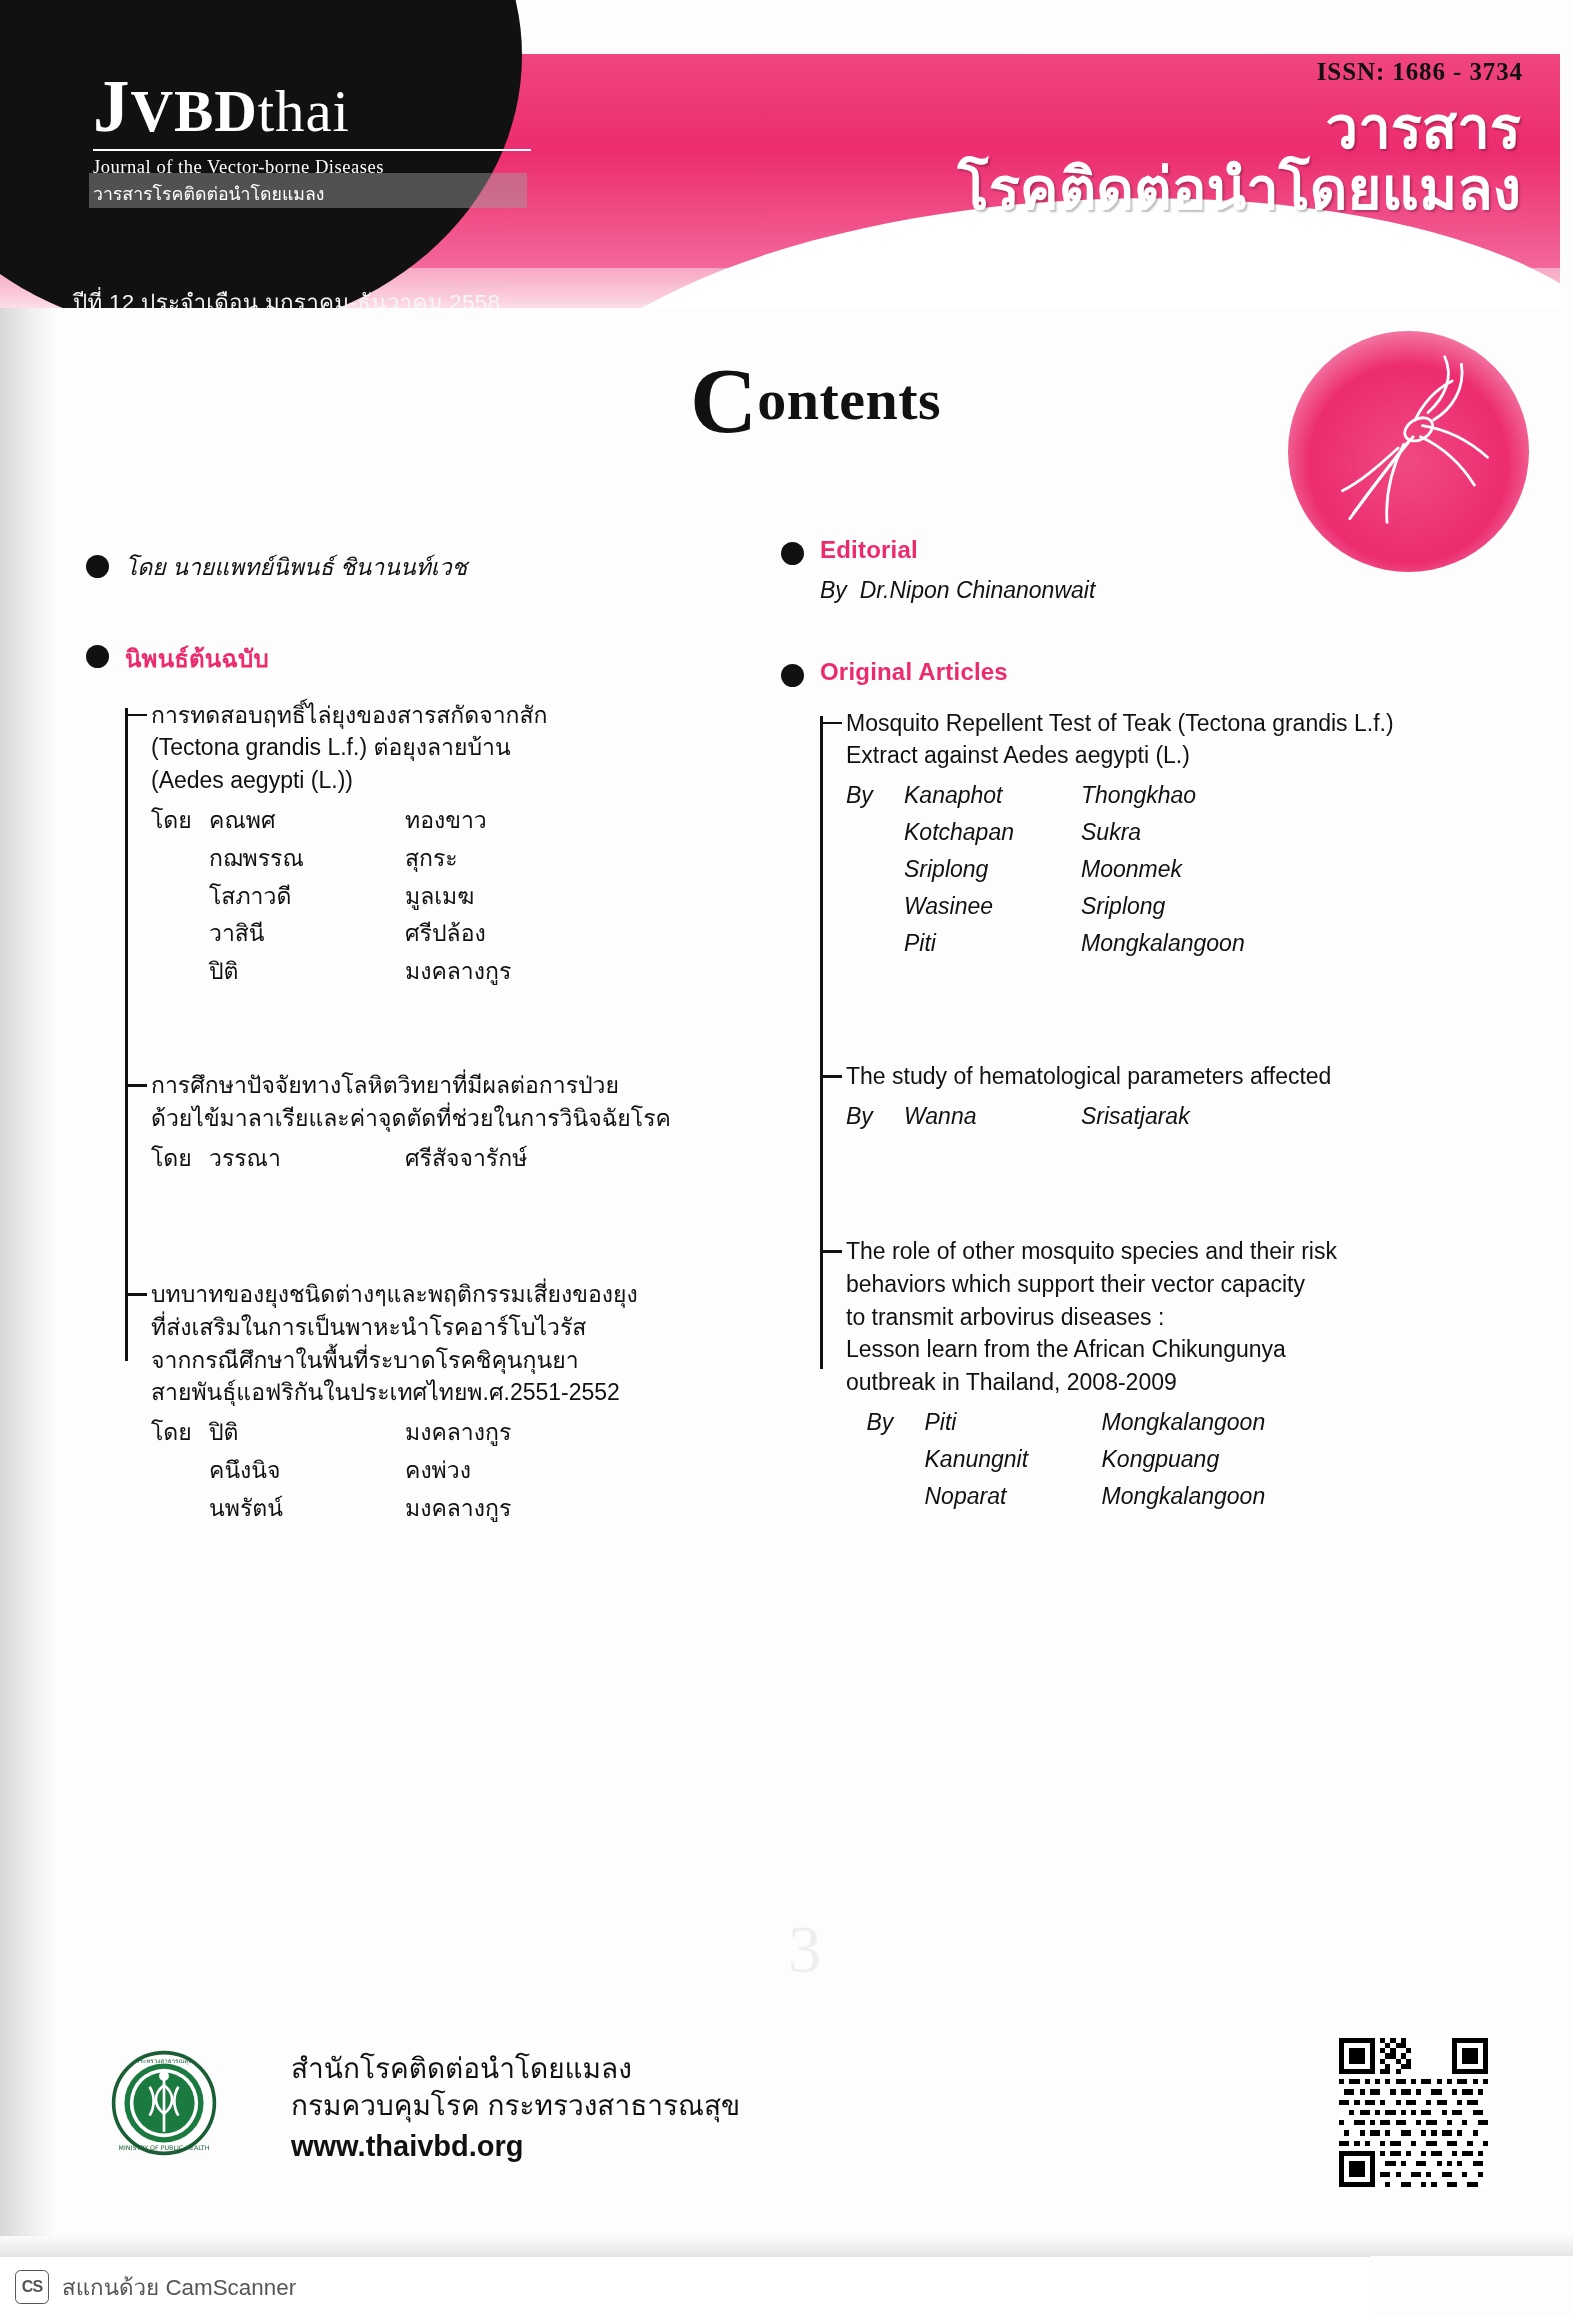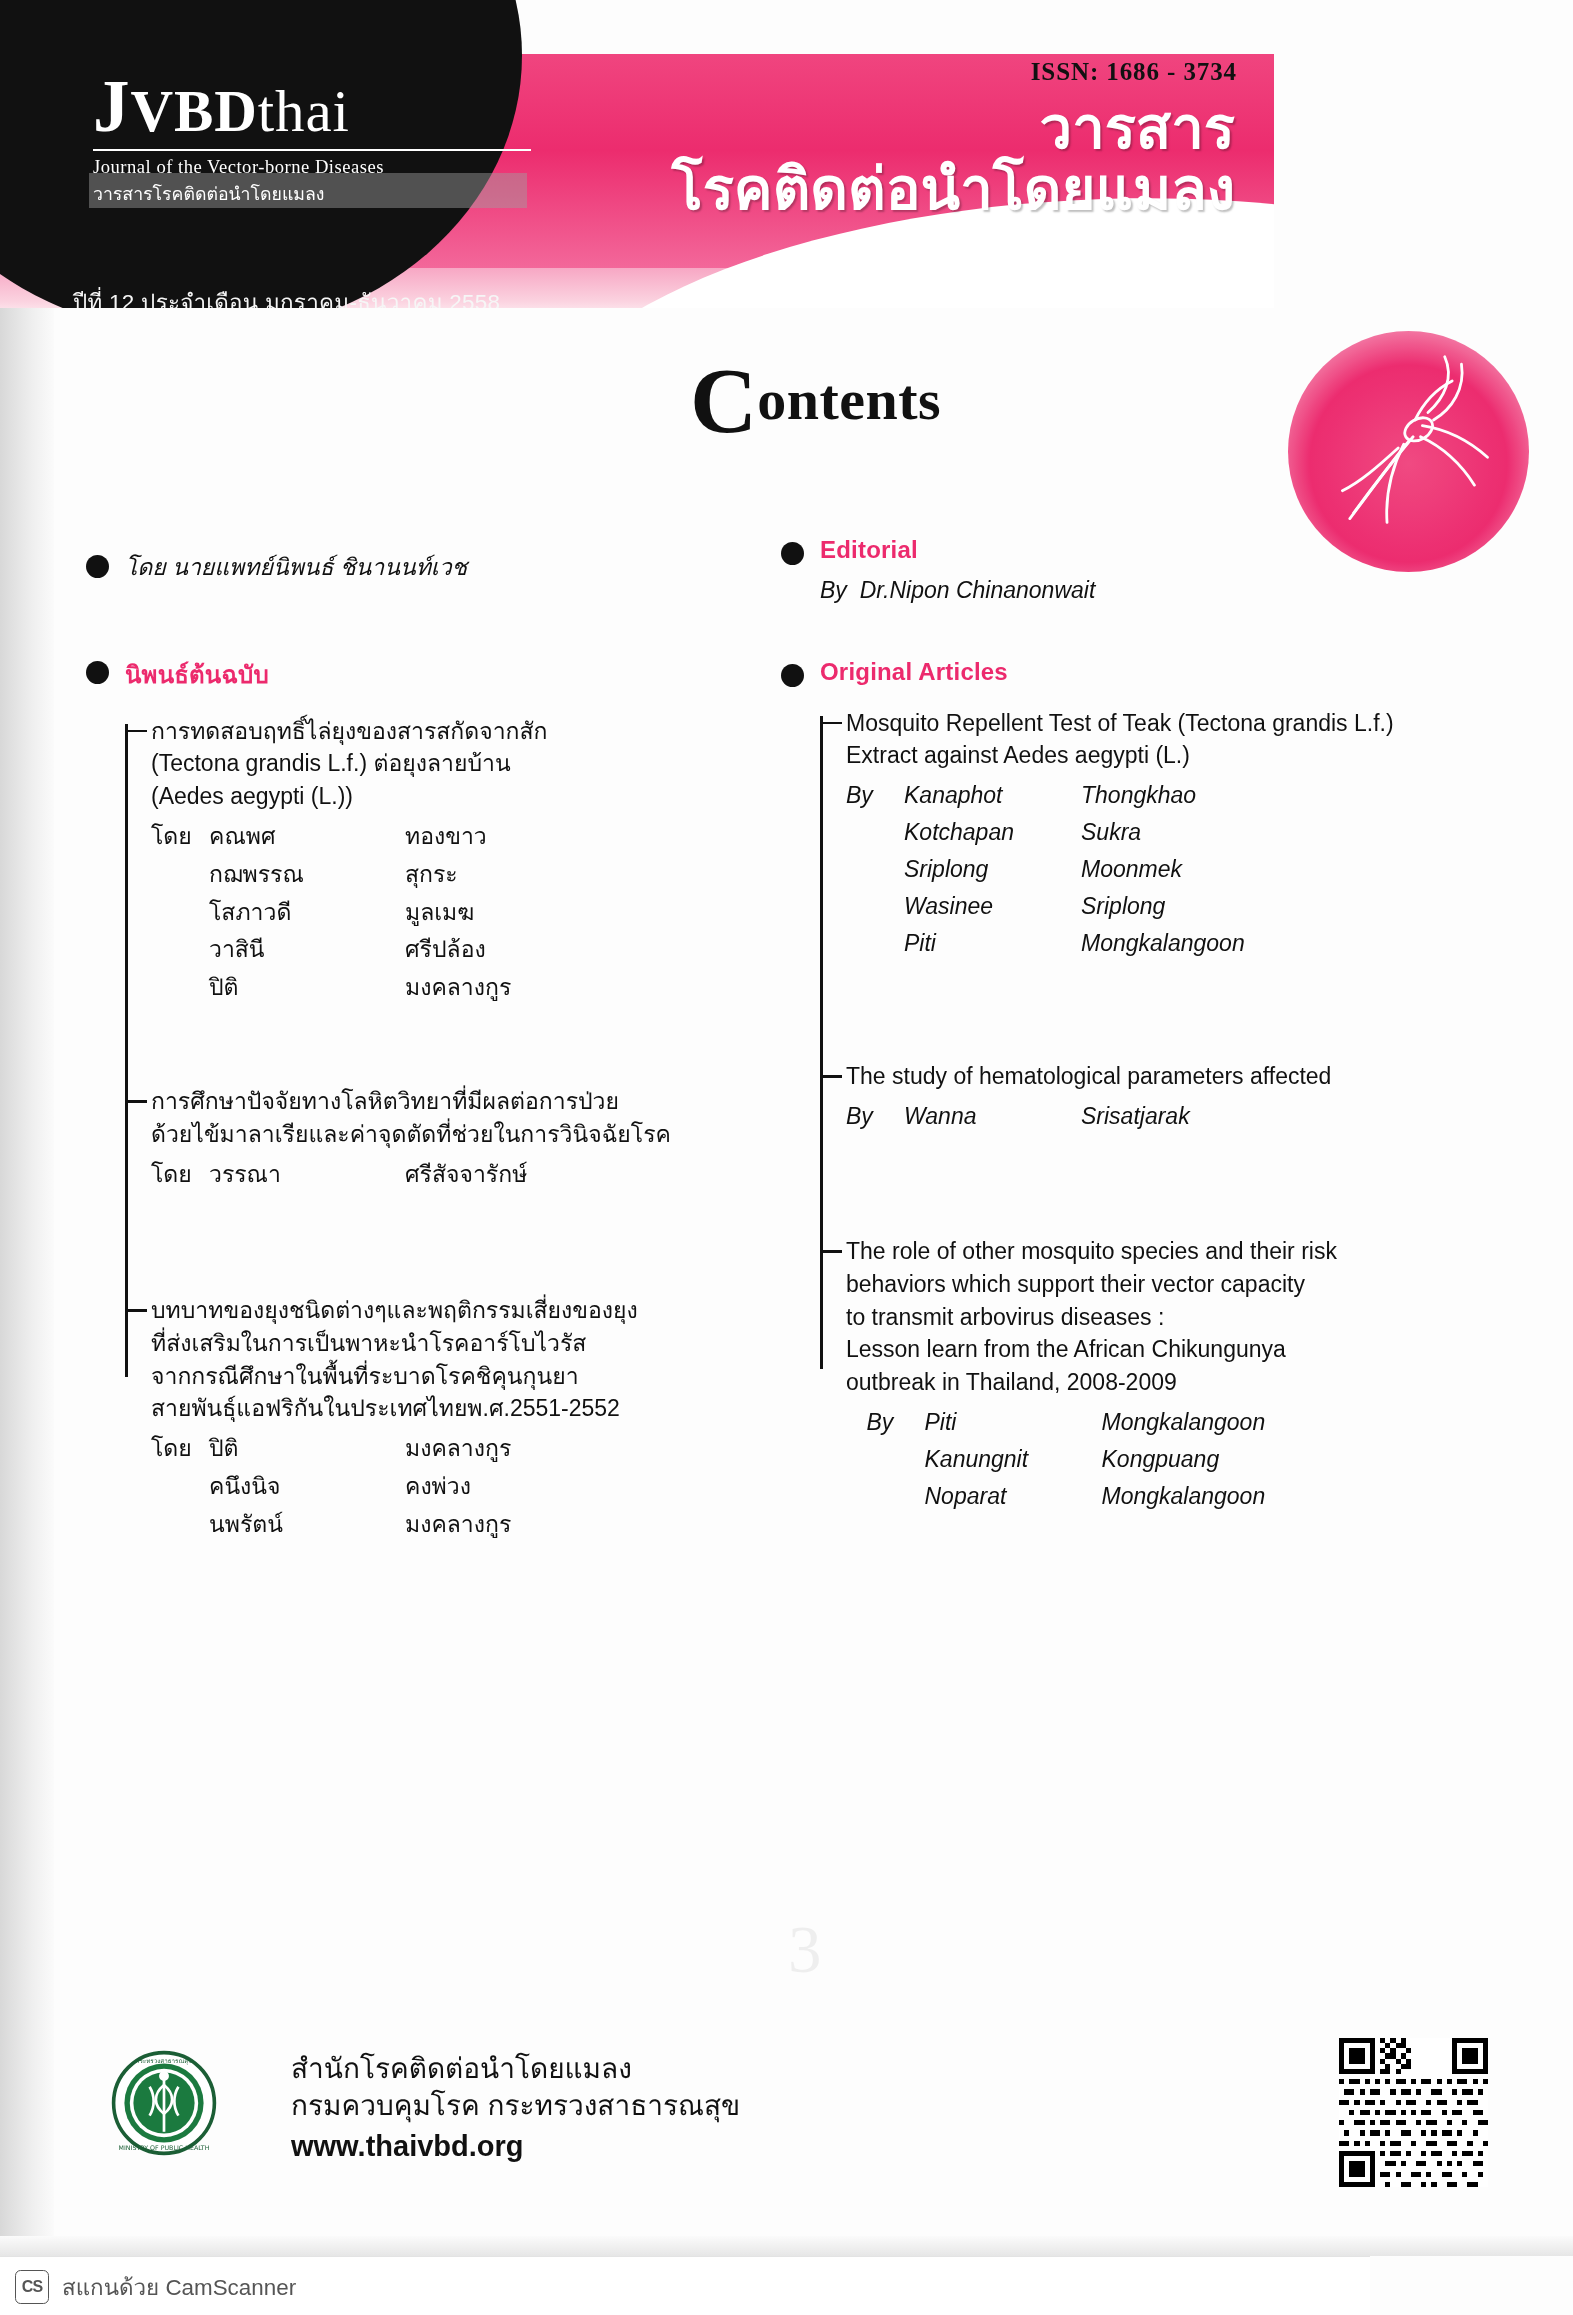--- a/index.html
+++ b/index.html
@@ -36,21 +36,21 @@
     position: absolute;
     left: 0; bottom: 60px;
     width: 1574px; height: 20.5px;
     background: linear-gradient(180deg,#fbfbfb 0%, #e6e6e6 100%);
   }
 
   
   .header-band {
     position: absolute;
     left: 0; top: 0;
-    width: 1274px; height: 308px;
+    width: 1560px; height: 308px;
     overflow: hidden;
   }
   .pink-band {
     position: absolute;
     left: 0; top: 54px;
     width: 1574px; height: 214px;
     background: linear-gradient(180deg,#f0457f 0%, #ec2c6e 45%, #f3679a 100%);
   }
   .pink-band-lower {
     position: absolute;
@@ -385,21 +385,21 @@
   <div class="col col-left">
 
     <div class="sec">
       <span class="bullet"></span>
       <div class="byline">
         <span class="lbl">โดย</span>
         <span>นายแพทย์นิพนธ์  ชินานนท์เวช</span>
       </div>
     </div>
 
-    <div class="sec" style="margin-top:70px;">
+    <div class="sec" style="margin-top:54px;">
       <span class="bullet"></span>
       <div class="sec-title">นิพนธ์ต้นฉบับ</div>
 
       <div class="entries">
         <div class="vrule" style="height:653px;"></div>
 
         <div class="entry">
           <span class="dash"></span>
           <div class="title-line">การทดสอบฤทธิ์ไล่ยุงของสารสกัดจากสัก</div>
           <div class="title-line">(Tectona grandis L.f.) ต่อยุงลายบ้าน</div>

